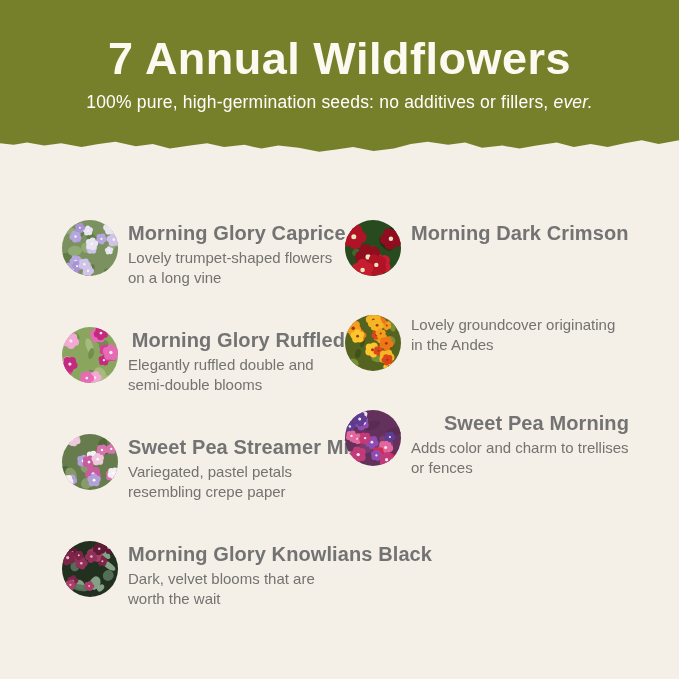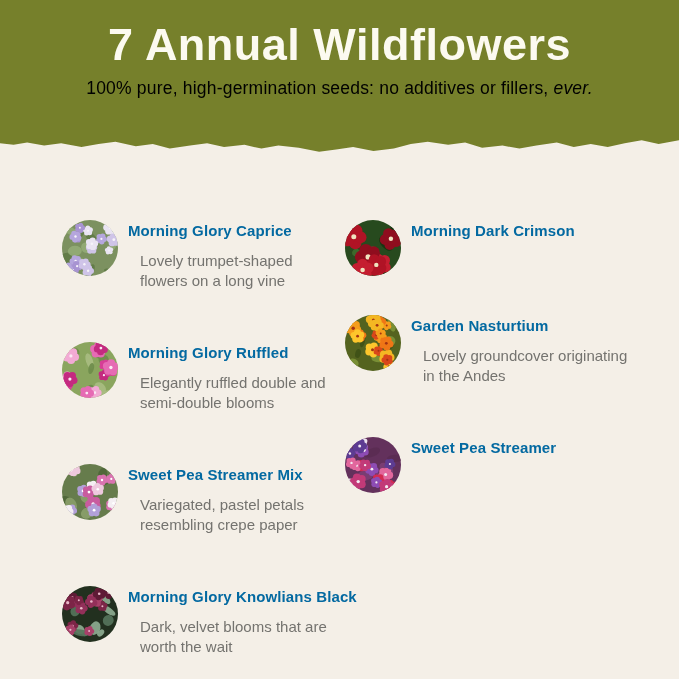--- a/index.html
+++ b/index.html
@@ -20,21 +20,21 @@
       82% 92.5%, 79% 94.5%, 76.5% 96.5%, 74% 94.5%, 71% 96%, 68.5% 92.5%,
       66% 94%, 63% 92%, 60.5% 93.5%, 58% 96.5%, 55% 98%, 52% 95.5%,
       49.5% 97%, 47% 98.5%, 44% 96%, 41% 94.5%, 38.5% 96.5%, 36% 94%,
       33% 95.5%, 30.5% 93%, 28% 94.5%, 25% 96.5%, 22.5% 93.5%, 20% 95%,
       17% 92%, 14.5% 93.5%, 12% 95.5%, 9% 93%, 6.5% 94.5%, 4% 92.5%,
       2% 94%, 0% 93%
     );
   }
   .banner h1{
     margin:0;
-    padding-top:19px;
+    padding-top:33px;
     font-size:45px;
     font-weight:700;
     letter-spacing:0.5px;
   }
   .banner .subtitle{
     margin:7px 0 0 0;
     font-size:17.5px;
     letter-spacing:0.2px;
   }
   .banner .subtitle em{font-style:italic;}
@@ -54,40 +54,41 @@
   .photo{
     width:56px;height:56px;
     flex:0 0 56px;
     border-radius:50%;
     overflow:hidden;
     position:relative;
   }
   .photo svg{display:block;}
   .txt h3{
     margin:2px 0 3px 0;
-    font-size:15px;
+    font-size:20px;
     font-weight:700;
-    color:#0369a1;
+    color:#737373;
     white-space:nowrap;
     letter-spacing:0.1px;
+    text-align:right;
   }
   .txt p{
-    margin:12px;
+    margin:0;
     font-size:15px;
     line-height:20px;
     color:#74736f;
     max-width:218px;
   }
 </style>
 </head>
 <body style="background: rgb(244, 239, 231);">
 
 <header class="banner" style="background: rgb(118, 128, 43);">
   <h1 style="color: rgb(252, 250, 240);">7 Annual Wildflowers</h1>
-  <p class="subtitle" style="color: #000000;"><span>100% pure, high-germination seeds: no additives or fillers, </span><em>ever.</em></p>
+  <p class="subtitle" style="color: #ffffff;"><span>100% pure, high-germination seeds: no additives or fillers, </span><em>ever.</em></p>
 </header>
 
 <main class="content">
   <section class="col">
 
     <div class="item">
       <div class="photo">
           <svg viewBox="0 0 56 56" width="56" height="56">
             <rect x="0" y="0" width="56" height="56" fill="#7c9160"></rect>
             <ellipse cx="6.664748906157911" cy="38.170599492266774" rx="8.5" ry="5.4" transform="rotate(7 6.664748906157911 38.170599492266774)" fill="#5f7a46" opacity="0.9"></ellipse>
@@ -816,21 +817,20 @@
               <circle cx="37.6" cy="20.3" r="2.5" fill="#f59d1c"></circle>
               <circle cx="34.5" cy="20.8" r="2.5" fill="#f59d1c"></circle>
               <circle cx="33.1" cy="18.1" r="2.5" fill="#f59d1c"></circle>
               <circle cx="35.3" cy="15.9" r="2.5" fill="#f59d1c"></circle>
               <circle cx="38.0" cy="17.2" r="2.5" fill="#f59d1c"></circle>
               <circle cx="35.7" cy="18.5" r="1.0" fill="#a33312"></circle>
             </g>
           </svg>
         </div>
       <div class="txt">
-        <h3>Garden Nasturtium</h3>
         <p>Lovely groundcover originating in the Andes</p>
       </div>
     </div>
 
     <div class="item">
       <div class="photo">
           <svg viewBox="0 0 56 56" width="56" height="56">
             <rect x="0" y="0" width="56" height="56" fill="#63315c"></rect>
             <ellipse cx="49.88855733256787" cy="21.390815693419427" rx="8.0" ry="3.7" transform="rotate(178 49.88855733256787 21.390815693419427)" fill="#5a2c52" opacity="0.9"></ellipse>
             <ellipse cx="20.41202464327216" cy="38.40404230589047" rx="8.0" ry="5.0" transform="rotate(174 20.41202464327216 38.40404230589047)" fill="#7b3f74" opacity="0.9"></ellipse>
@@ -978,18 +978,19 @@
               <circle cx="43.3" cy="53.3" r="3.8" fill="#c23a78"></circle>
               <circle cx="38.6" cy="52.4" r="3.8" fill="#c23a78"></circle>
               <circle cx="38.0" cy="47.7" r="3.8" fill="#c23a78"></circle>
               <circle cx="42.4" cy="45.7" r="3.8" fill="#c23a78"></circle>
               <circle cx="45.6" cy="49.2" r="3.8" fill="#c23a78"></circle>
               <circle cx="41.6" cy="49.7" r="1.6" fill="#f3e9f1"></circle>
             </g>
           </svg>
         </div>
       <div class="txt">
-        <h3>Sweet Pea Streamer</h3>
+        <h3>Sweet Pea Morning</h3>
+        <p>Adds color and charm to trellises or fences</p>
       </div>
     </div>
 
   </section>
 </main>
 
 </body></html>

